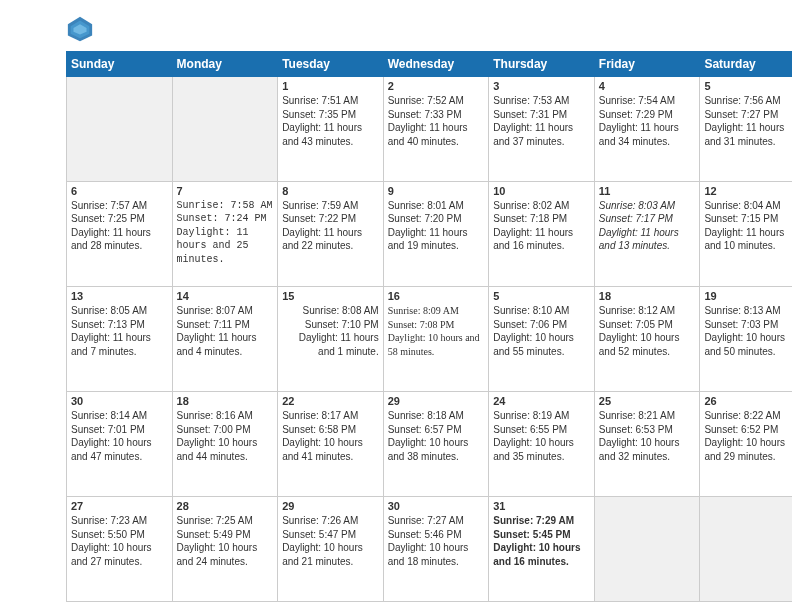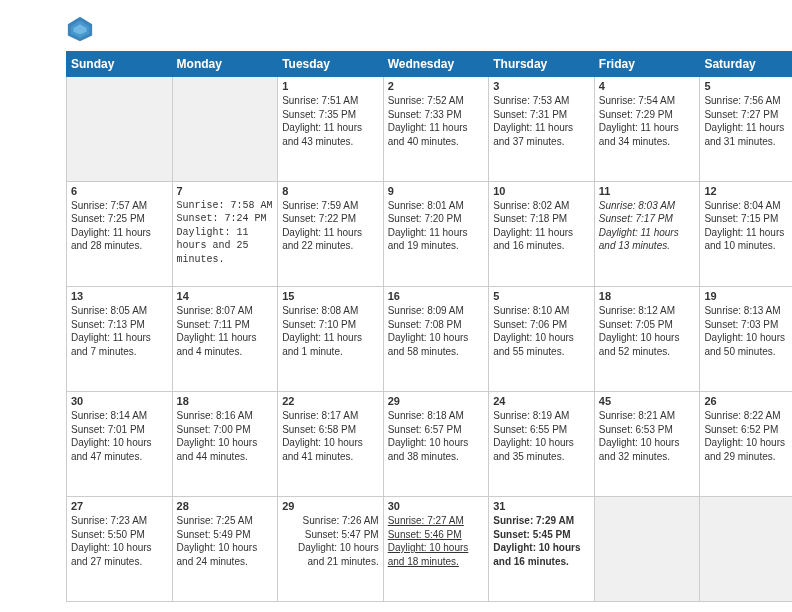--- a/index.html
+++ b/index.html
@@ -218,27 +218,27 @@
 Daylight: 11 hours and 7 minutes.</div>
           </td>
           <td>
             <span class="day-number">14</span>
             <div class="cell-text" style="white-space: pre-line;">Sunrise: 8:07 AM
 Sunset: 7:11 PM
 Daylight: 11 hours and 4 minutes.</div>
           </td>
           <td>
             <span class="day-number">15</span>
-            <div class="cell-text" style="white-space: pre-line;">Sunrise: 8:08 AM
+            <div class="cell-text" style="white-space: pre-line; text-align: right;">Sunrise: 8:08 AM
 Sunset: 7:10 PM
 Daylight: 11 hours and 1 minute.</div>
           </td>
           <td>
             <span class="day-number">16</span>
-            <div class="cell-text" style="white-space: pre-line;">Sunrise: 8:09 AM
+            <div class="cell-text" style="white-space: pre-line; font-family: Liberation Serif, serif;">Sunrise: 8:09 AM
 Sunset: 7:08 PM
 Daylight: 10 hours and 58 minutes.</div>
           </td>
           <td>
             <span class="day-number">5</span>
             <div class="cell-text" style="white-space: pre-line;">Sunrise: 8:10 AM
 Sunset: 7:06 PM
 Daylight: 10 hours and 55 minutes.</div>
           </td>
           <td>
@@ -279,21 +279,21 @@
 Sunset: 6:57 PM
 Daylight: 10 hours and 38 minutes.</div>
           </td>
           <td>
             <span class="day-number">24</span>
             <div class="cell-text" style="white-space: pre-line;">Sunrise: 8:19 AM
 Sunset: 6:55 PM
 Daylight: 10 hours and 35 minutes.</div>
           </td>
           <td>
-            <span class="day-number">45</span>
+            <span class="day-number">25</span>
             <div class="cell-text" style="white-space: pre-line;">Sunrise: 8:21 AM
 Sunset: 6:53 PM
 Daylight: 10 hours and 32 minutes.</div>
           </td>
           <td>
             <span class="day-number">26</span>
             <div class="cell-text" style="white-space: pre-line;">Sunrise: 8:22 AM
 Sunset: 6:52 PM
 Daylight: 10 hours and 29 minutes.</div>
           </td>
@@ -306,27 +306,27 @@
 Daylight: 10 hours and 27 minutes.</div>
           </td>
           <td>
             <span class="day-number">28</span>
             <div class="cell-text" style="white-space: pre-line;">Sunrise: 7:25 AM
 Sunset: 5:49 PM
 Daylight: 10 hours and 24 minutes.</div>
           </td>
           <td>
             <span class="day-number">29</span>
-            <div class="cell-text" style="white-space: pre-line; text-align: right;">Sunrise: 7:26 AM
+            <div class="cell-text" style="white-space: pre-line;">Sunrise: 7:26 AM
 Sunset: 5:47 PM
 Daylight: 10 hours and 21 minutes.</div>
           </td>
           <td>
             <span class="day-number">30</span>
-            <div class="cell-text" style="white-space: pre-line; text-decoration: underline;">Sunrise: 7:27 AM
+            <div class="cell-text" style="white-space: pre-line;">Sunrise: 7:27 AM
 Sunset: 5:46 PM
 Daylight: 10 hours and 18 minutes.</div>
           </td>
           <td>
             <span class="day-number">31</span>
             <div class="cell-text" style="white-space: pre-line; font-weight: bold;">Sunrise: 7:29 AM
 Sunset: 5:45 PM
 Daylight: 10 hours and 16 minutes.</div>
           </td>
           <td class="empty shaded"></td>

